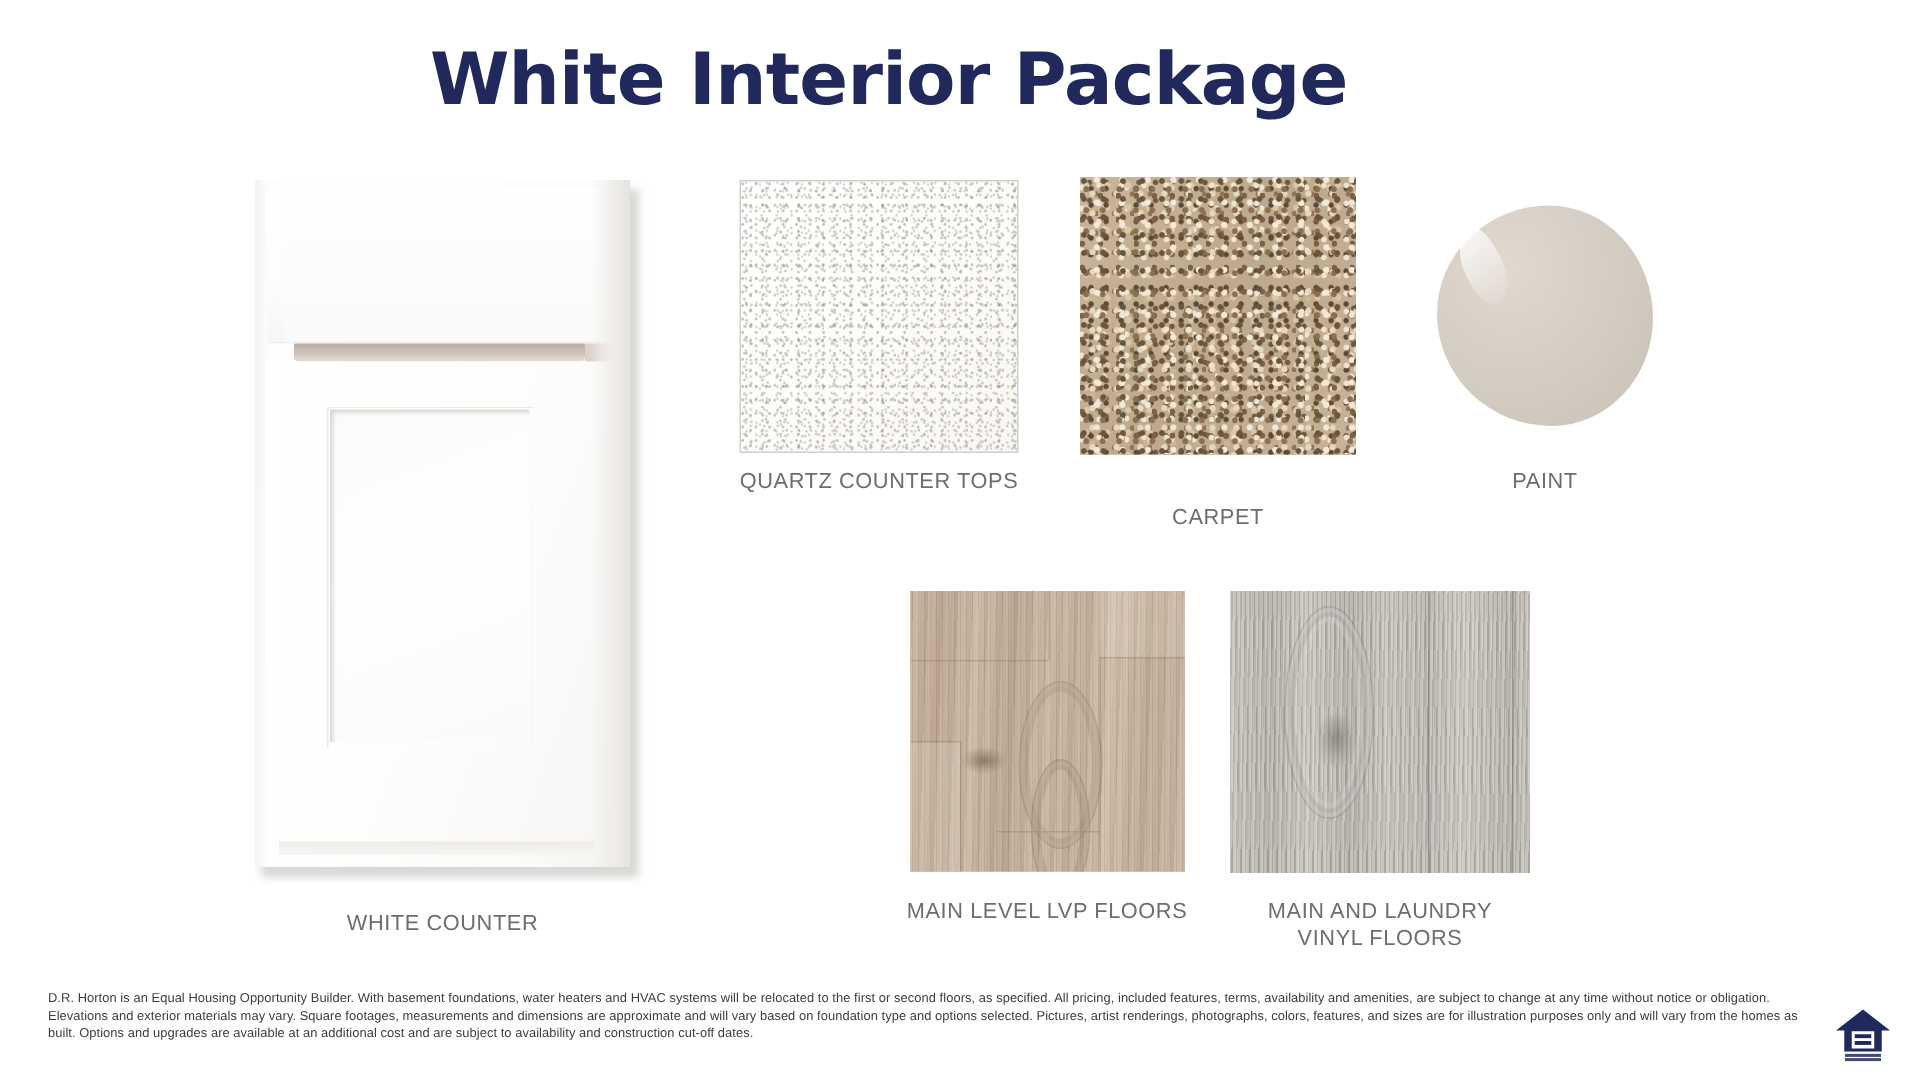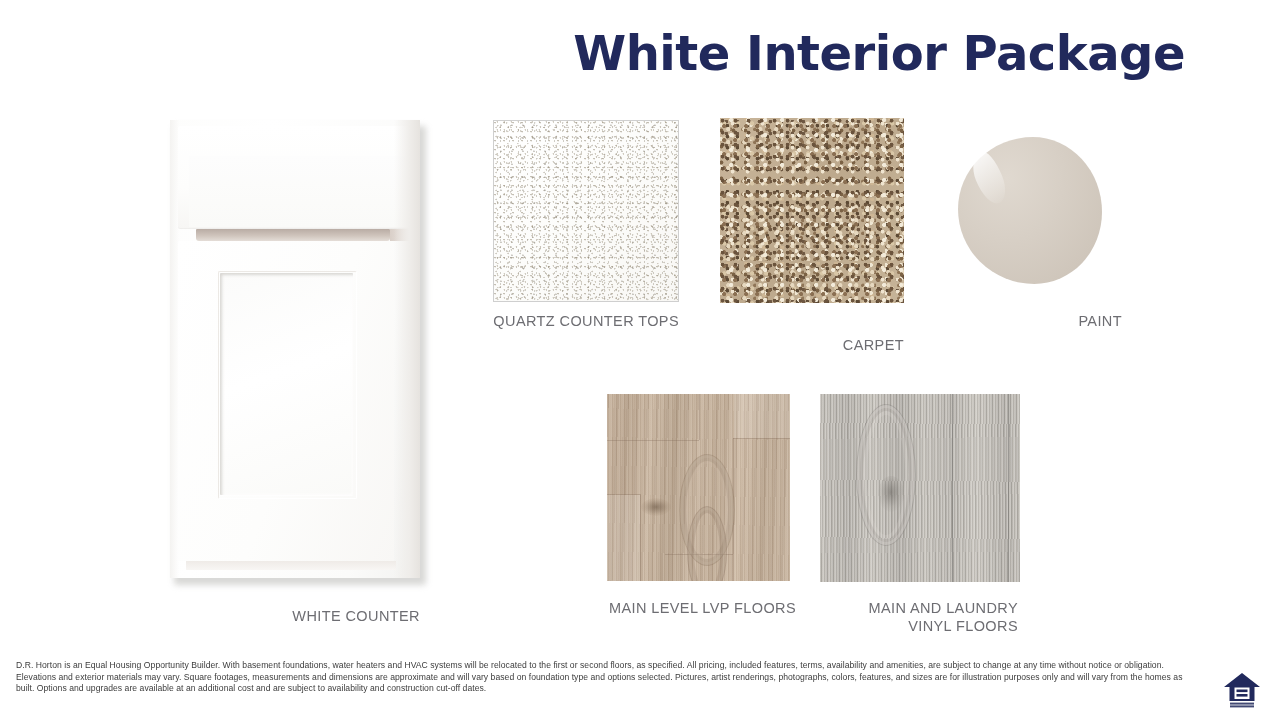--- a/index.html
+++ b/index.html
@@ -15,33 +15,33 @@
     font-family: "Liberation Sans", sans-serif;
     -webkit-font-smoothing: antialiased;
   }
 
   
   .page-title {
     position: absolute;
     top: 26px;
     left: 0;
     width: 1185px;
-    text-align: right;
+    text-align: center;
     font-size: 48px;
     font-weight: bold;
     letter-spacing: -0.5px;
     color: #21295c;
     font-family: "DejaVu Sans", sans-serif;
     line-height: 1.15;
   }
 
   
   .caption {
     position: absolute;
-    text-align: right;
+    text-align: center;
     color: #6d6d72;
     font-size: 14.5px;
     letter-spacing: 0.4px;
     font-weight: 400;
     line-height: 18px;
     font-family: "Liberation Sans", sans-serif;
     white-space: pre-line;
   }
 
   
@@ -331,21 +331,21 @@
     border: 1px solid rgba(120,117,112,0.30);
     box-shadow:
       inset 0 0 0 3px rgba(222,219,214,0.28),
       inset 0 0 0 6px rgba(120,117,112,0.18),
       inset 0 0 0 10px rgba(222,219,214,0.22);
   }
 
   
   .disclaimer {
     position: absolute;
-    left: 16px;
+    left: 32px;
     top: 660px;
     width: 1178px;
     font-size: 8.6px;
     line-height: 11.6px;
     color: #3c3c3c;
     text-align: left;
     font-family: "Liberation Sans", sans-serif;
     letter-spacing: 0.04px;
   }
 

